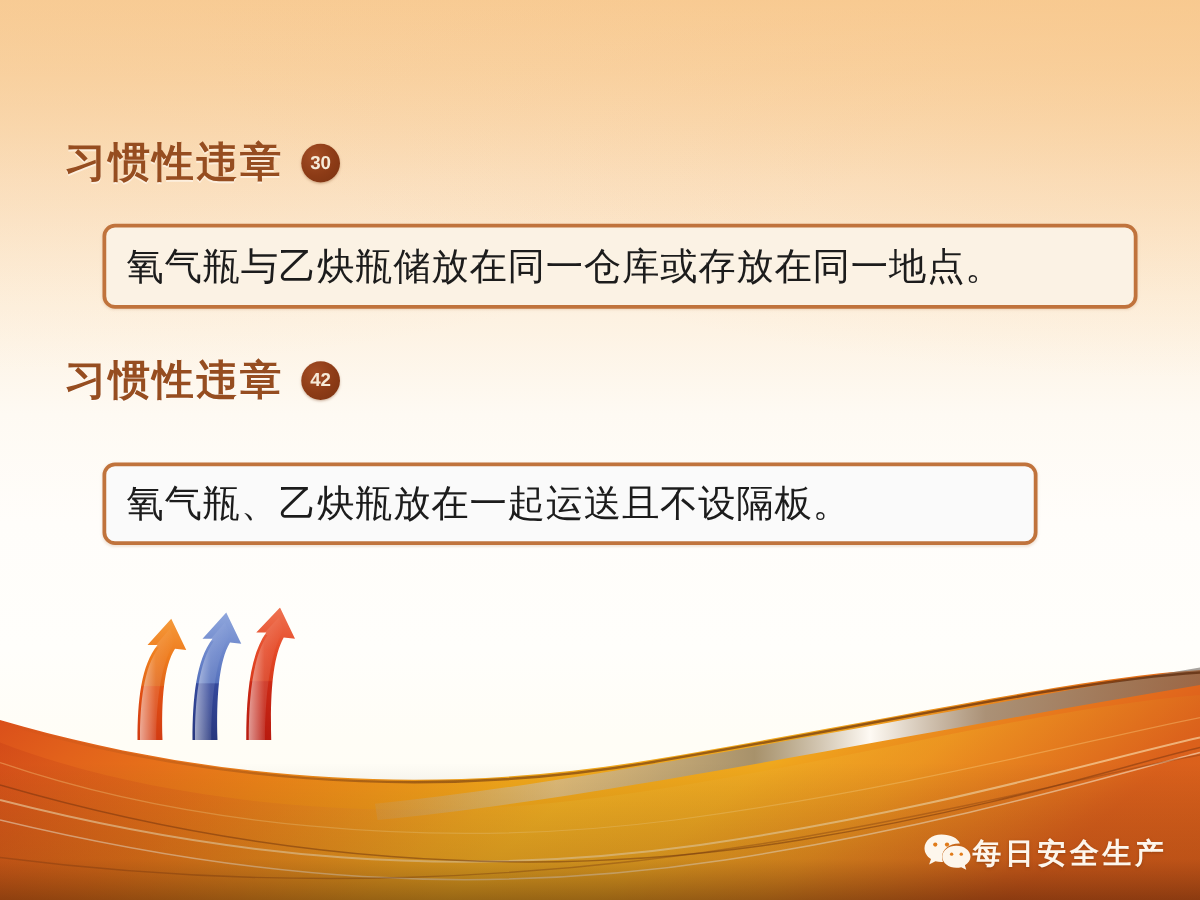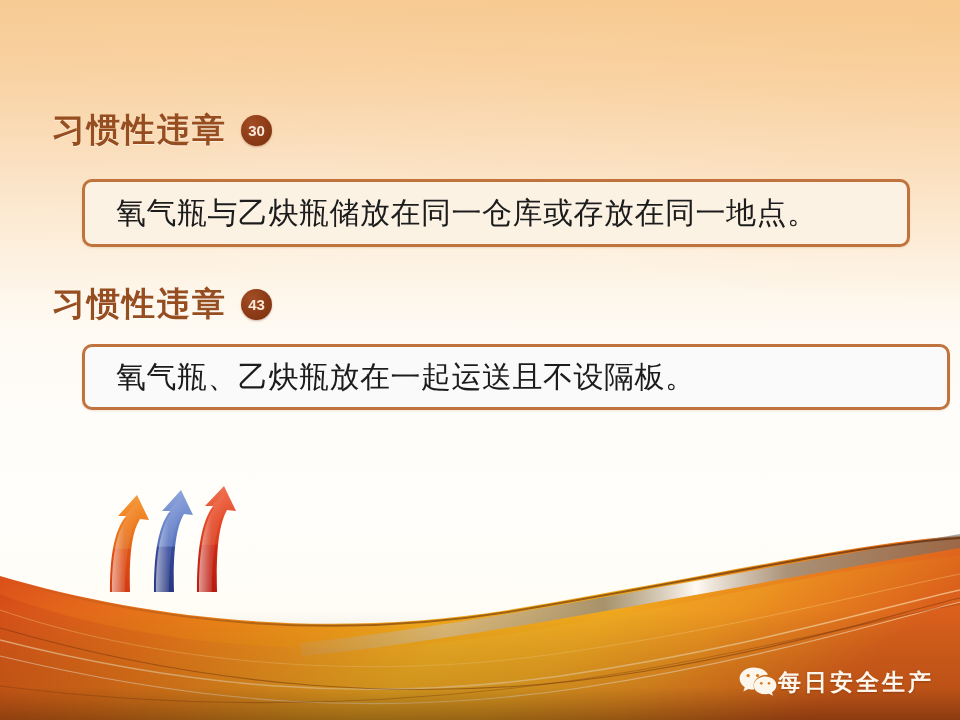--- a/index.html
+++ b/index.html
@@ -75,42 +75,42 @@
   #heading-2 { left: 52px; top: 282px; }
 
   
   .statement-box {
     position: absolute;
     box-sizing: border-box;
     border: 3px solid #c0733c;
     border-radius: 10px;
     display: flex;
     align-items: center;
-    padding: 0 31px;
+    padding: 0 16px;
     box-shadow: 0 1px 2px rgba(170,110,60,0.18);
   }
   .statement-text {
     font-family: "Liberation Serif", "DejaVu Serif", serif;
     font-size: 30px;
     color: #1c1c1c;
     letter-spacing: 0.5px;
     white-space: nowrap;
   }
 
   #box-1 {
     left: 82px;
     top: 179px;
     width: 828px;
     height: 68px;
     background: #fbf2e4;
   }
   #box-2 {
     left: 82px;
-    top: 344px;
-    width: 868px;
+    top: 370px;
+    width: 748px;
     height: 66px;
     background: #fafafa;
   }
 
   
   #arrows {
     position: absolute;
     left: 96px;
     top: 486px;
     width: 150px;
@@ -159,21 +159,21 @@
     <span class="heading-text">习惯性违章</span>
     <span class="badge">30</span>
   </div>
 
   <div class="statement-box" id="box-1">
     <span class="statement-text">氧气瓶与乙炔瓶储放在同一仓库或存放在同一地点。</span>
   </div>
 
   <div class="heading" id="heading-2">
     <span class="heading-text">习惯性违章</span>
-    <span class="badge">43</span>
+    <span class="badge">42</span>
   </div>
 
   <div class="statement-box" id="box-2">
     <span class="statement-text">氧气瓶、乙炔瓶放在一起运送且不设隔板。</span>
   </div>
 
   <svg id="arrows" viewBox="0 0 150 108">
     <defs>
       <linearGradient id="gOrange" x1="0" y1="0" x2="0" y2="1">
         <stop offset="0%" stop-color="#f59a3b"></stop>

